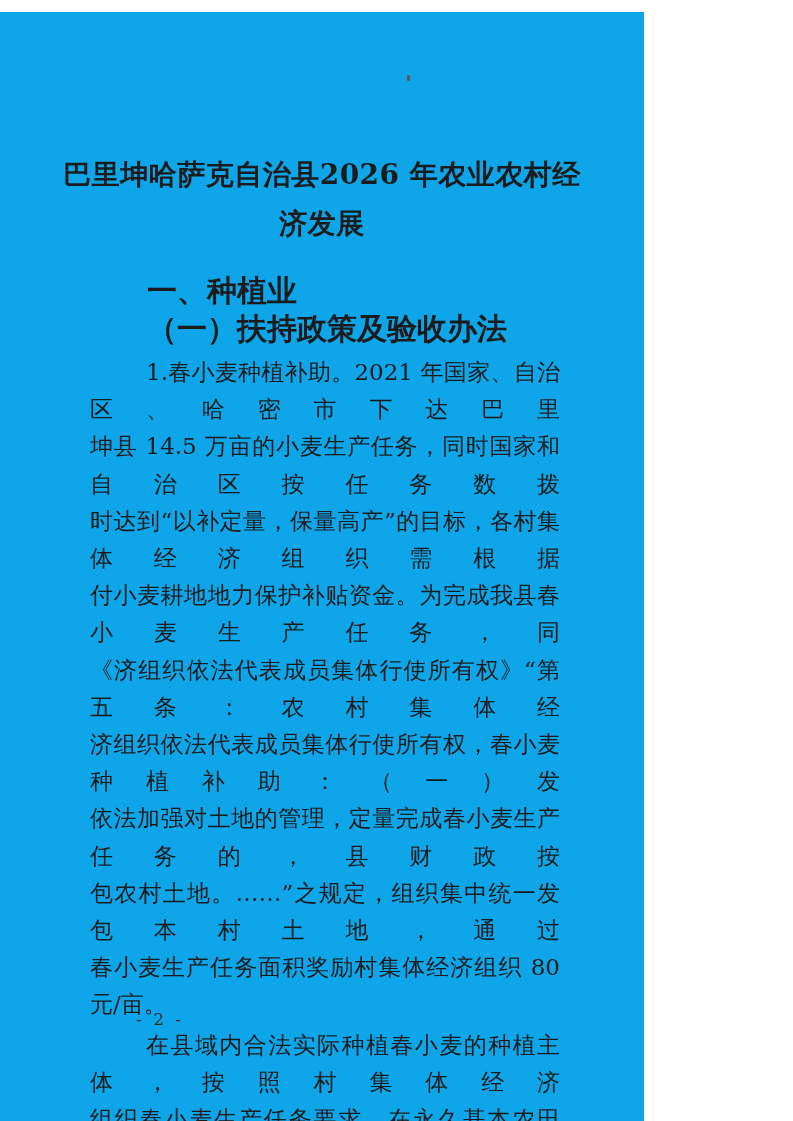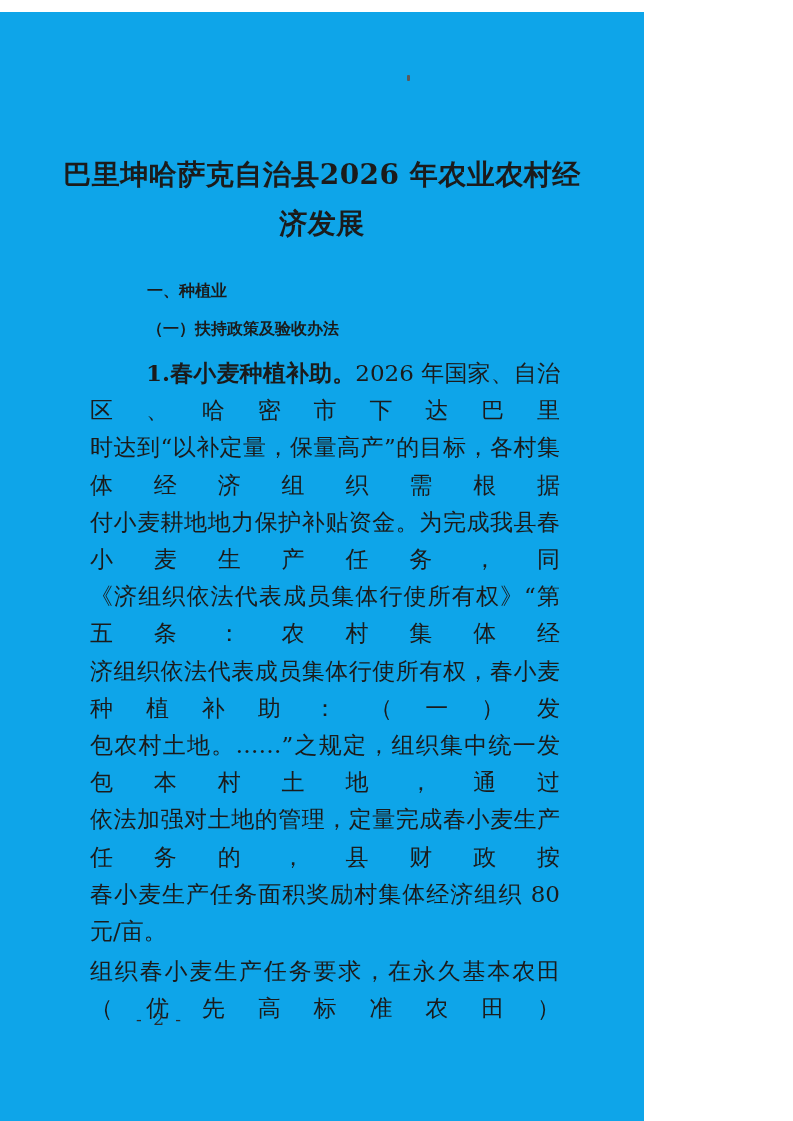--- a/index.html
+++ b/index.html
@@ -28,38 +28,38 @@
     font-weight: 700;
     font-size: 28px;
     line-height: 49px;
     letter-spacing: 0.5px;
   }
   .sec-heading {
     margin: 0 84px 0 90px;
     padding-left: 57px;
     font-family: "DejaVu Sans", sans-serif;
     font-weight: 700;
-    font-size: 16px;
+    font-size: 30px;
     line-height: 30px;
   }
   .h1 { margin-top: 28px; }
   .h2 { margin-top: 8px; }
   .body-block {
     margin: 0 84px 0 90px;
     font-size: 23px;
   }
   .p1 { margin-top: 10px; }
   .p2 { margin-top: 3px; }
   .line {
     line-height: 37.2px;
     text-align: justify;
   }
   .jl { text-align-last: justify; }
   .indent { text-indent: 56px; }
-  .lead { font-weight: 700; }
+  .lead { font-weight: 400; }
   .page-number {
     position: absolute;
     left: 136px;
     top: 997px;
     font-size: 17px;
     letter-spacing: 3px;
     color: #2a2a2a;
   }
 </style>
 </head>
@@ -71,31 +71,33 @@
 
   <div class="doc-title">
     <div>巴里坤哈萨克自治县2026 年农业农村经济发展</div>
   </div>
 
   <div class="sec-heading h1">一、种植业</div>
   <div class="sec-heading h2">（一）扶持政策及验收办法</div>
 
   <div class="body-block p1">
     <div class="line jl indent">
-      <span class="lead">1.春小麦种植补助。</span><span>2026 年国家、自治区、哈密市下达巴里</span>
+      <span class="lead">1.春小麦种植补助。</span><span>2021 年国家、自治区、哈密市下达巴里</span>
     </div>
+    <div class="line jl">坤县 14.5 万亩的小麦生产任务，同时国家和自治区按任务数拨</div>
     <div class="line jl">时达到“以补定量，保量高产”的目标，各村集体经济组织需根据</div>
     <div class="line jl">付小麦耕地地力保护补贴资金。为完成我县春小麦生产任务，同</div>
     <div class="line jl">《济组织依法代表成员集体行使所有权》“第五条：农村集体经</div>
     <div class="line jl">济组织依法代表成员集体行使所有权，春小麦种植补助：（一）发</div>
+    <div class="line jl">依法加强对土地的管理，定量完成春小麦生产任务的，县财政按</div>
     <div class="line jl">包农村土地。……”之规定，组织集中统一发包本村土地，通过</div>
-    <div class="line jl">依法加强对土地的管理，定量完成春小麦生产任务的，县财政按</div>
     <div class="line">春小麦生产任务面积奖励村集体经济组织 80 元/亩。</div>
   </div>
 
   <div class="body-block p2">
+    <div class="line jl indent">在县域内合法实际种植春小麦的种植主体，按照村集体经济</div>
     <div class="line jl">组织春小麦生产任务要求，在永久基本农田（优先高标准农田）</div>
 
   </div>
 
   <div class="page-number">- 2 -</div>
 
 </div>
 
 </body></html>

